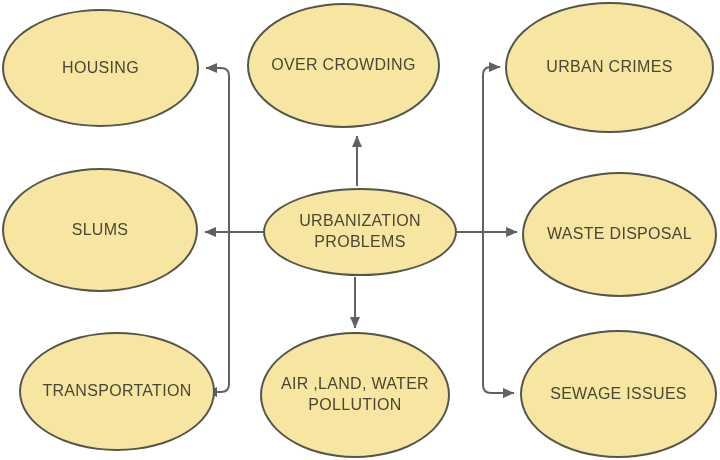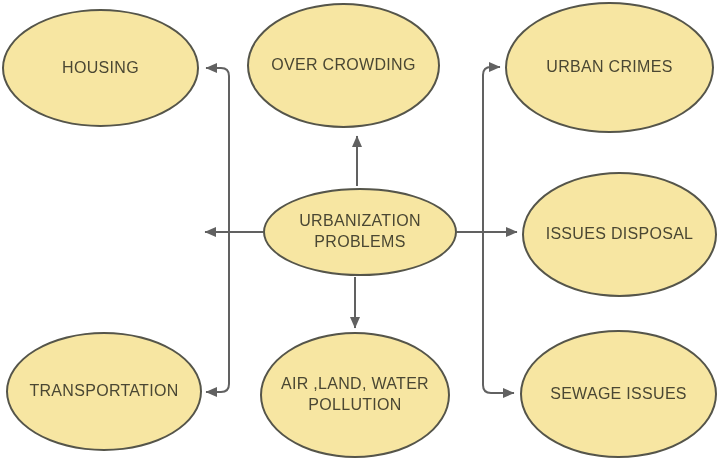--- a/index.html
+++ b/index.html
@@ -39,21 +39,21 @@
     line-height: 1.3;
     letter-spacing: 0.3px;
     white-space: pre-line;
   }
   .n-housing        { left: 2px;   top: 9px;   width: 197px; height: 118px; }
   .n-overcrowding   { left: 247px; top: 3px;   width: 193px; height: 125px; }
   .n-urbancrimes    { left: 505px; top: 2px;   width: 209px; height: 131px; }
   .n-slums          { left: 2px;   top: 168px; width: 196px; height: 124px; }
   .n-center         { left: 263px; top: 188px; width: 194px; height: 88px;  }
   .n-waste          { left: 522px; top: 172px; width: 195px; height: 125px; }
-  .n-transport      { left: 6px;   top: 332px; width: 196px; height: 119px; }
+  .n-transport      { left: 19px;   top: 332px; width: 196px; height: 119px; }
   .n-pollution      { left: 260px; top: 332px; width: 190px; height: 126px; }
   .n-sewage         { left: 520px; top: 330px; width: 197px; height: 128px; }
 </style>
 </head>
 <body>
 
 <div class="canvas">
 
   <svg class="edges" viewBox="0 0 720 460">
     <defs>
@@ -70,25 +70,26 @@
     <path class="edge" d="M483,232 L483,75 Q483,67 491,67 L500,67" marker-end="url(#arw)"></path>
     <path class="edge" d="M483,232 L483,385 Q483,393 491,393 L514,393" marker-end="url(#arw)"></path>
   </svg>
 
   <div class="node n-housing">HOUSING</div>
 
   <div class="node n-urbancrimes">URBAN CRIMES</div>
 
   <div class="node n-overcrowding">OVER CROWDING</div>
 
+  <div class="node n-slums">SLUMS</div>
 
   <div class="node n-center">URBANIZATION
 PROBLEMS</div>
 
-  <div class="node n-waste">ISSUES DISPOSAL</div>
+  <div class="node n-waste">WASTE DISPOSAL</div>
 
   <div class="node n-transport">TRANSPORTATION</div>
 
   <div class="node n-sewage">SEWAGE ISSUES</div>
 
   <div class="node n-pollution">AIR ,LAND, WATER
 POLLUTION</div>
 
 </div>
 

